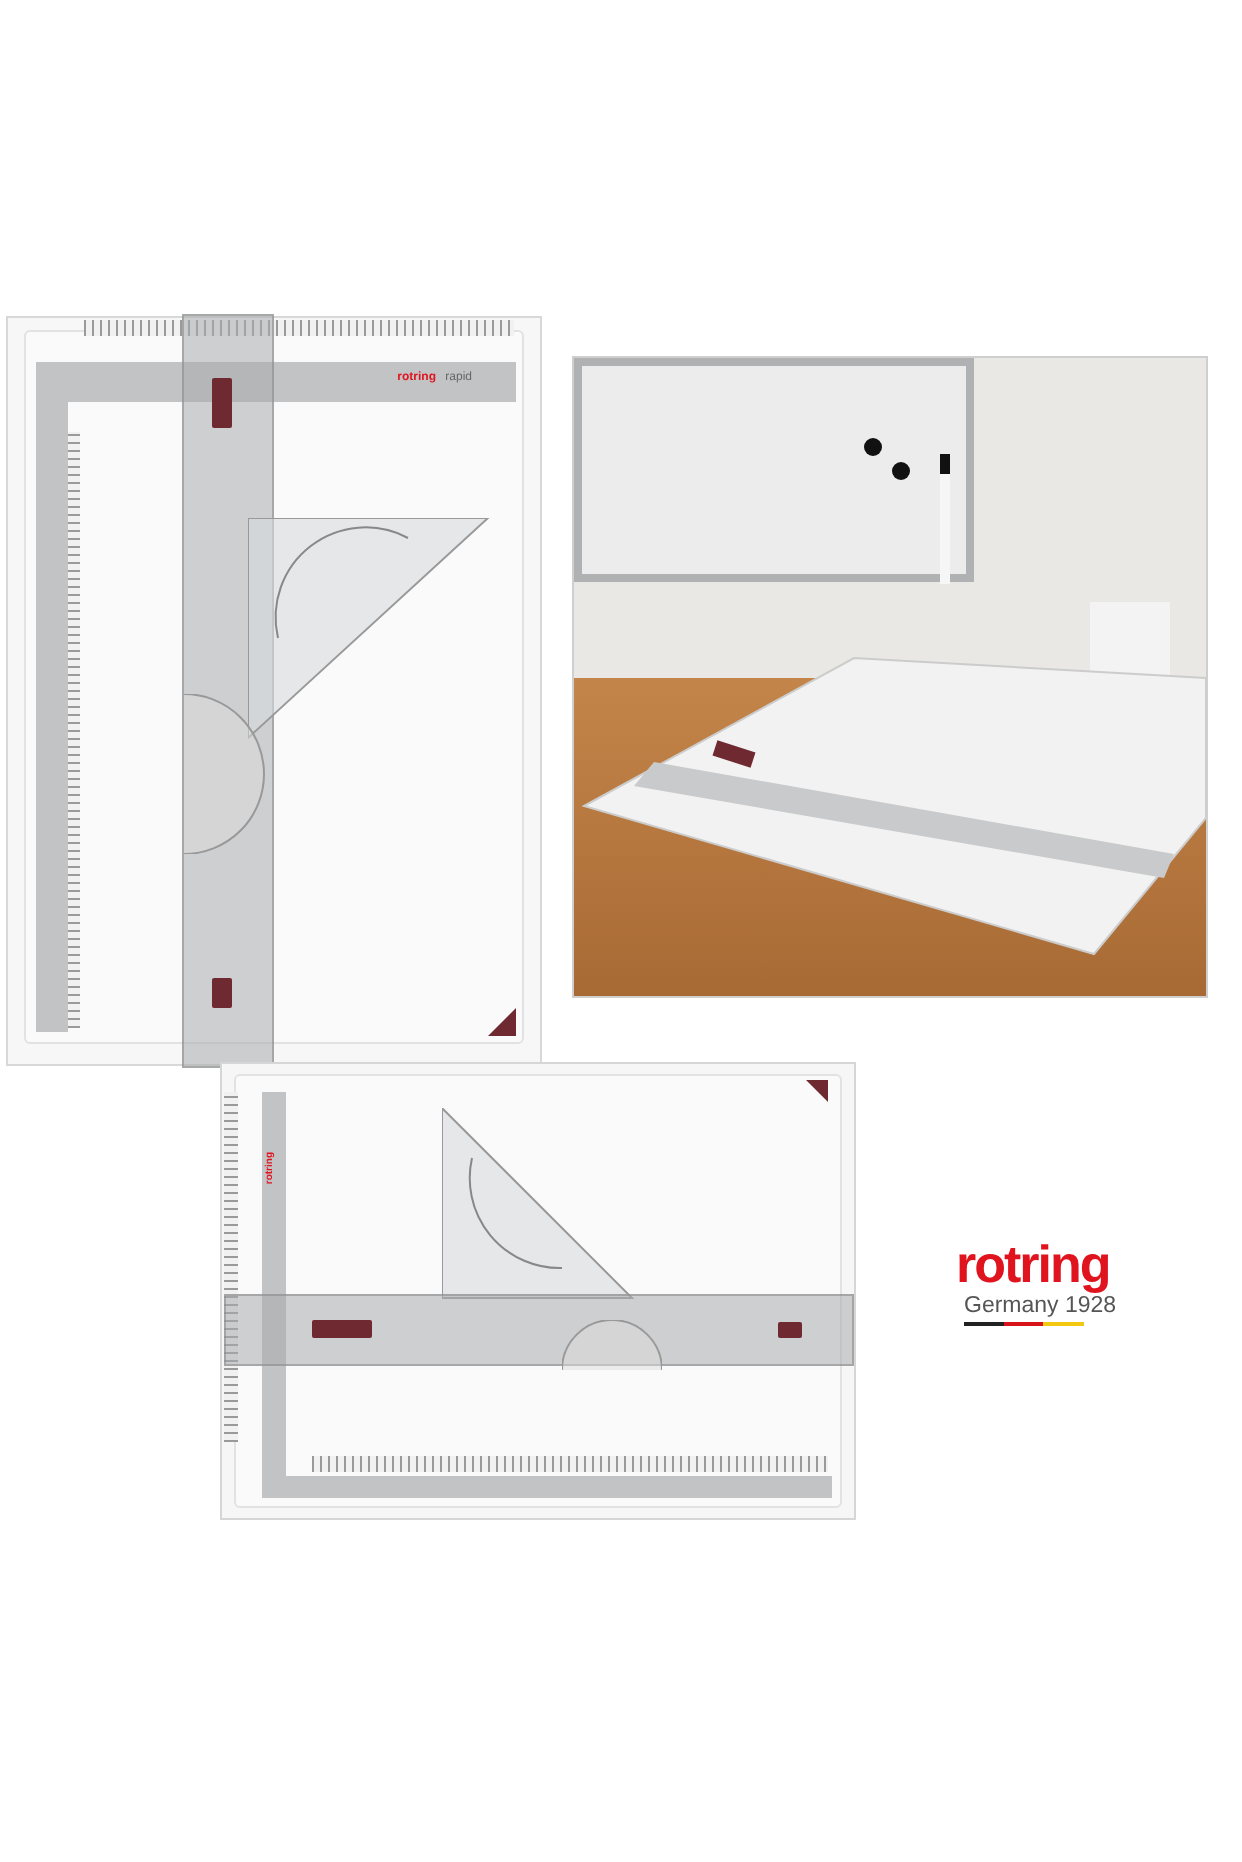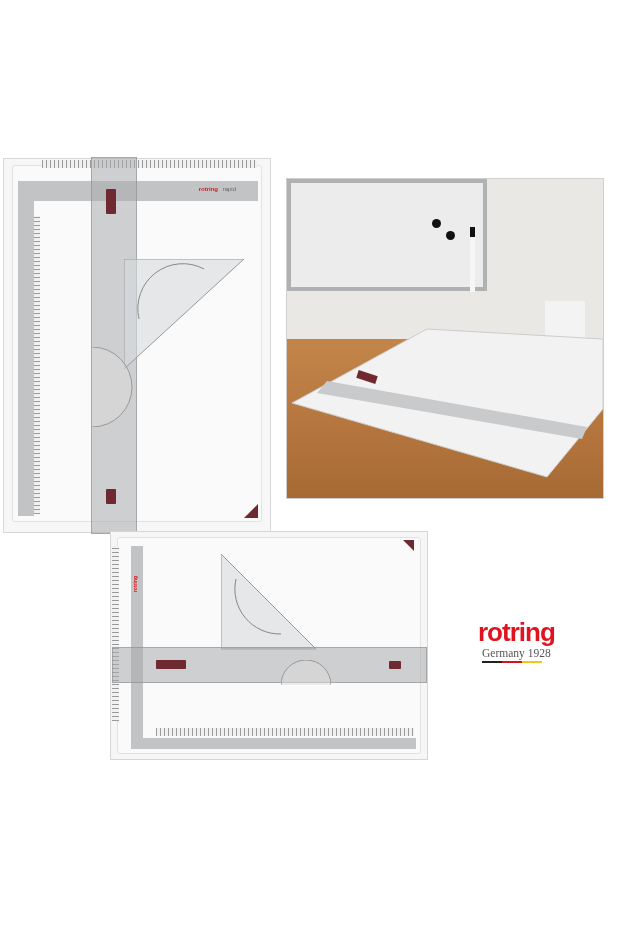--- a/index.html
+++ b/index.html
@@ -10,21 +10,21 @@
   #p2{left:286px;top:178px;width:316px;height:319px;border:1px solid #cfcfcf;overflow:hidden;background:#efefee;}
   #p3{left:110px;top:531px;width:316px;height:227px;border:1px solid #d6d6d6;background:#f5f6f5;}
   .board{background:#fafafa;border:1px solid #e2e2e2;border-radius:3px;}
   .rail{background:#c2c3c4;}
   .rule{background:repeating-linear-gradient(90deg,#9a9a9a 0 1px,transparent 1px 4px) ,#f1f1f1;}
   .ruleV{background:repeating-linear-gradient(0deg,#9a9a9a 0 1px,transparent 1px 4px),#f1f1f1;}
   .arm{background:rgba(170,172,175,0.55);border:1px solid rgba(140,140,140,0.6);}
   .clamp{background:#6e2a30;border-radius:1px;}
   #logo{left:472px;top:615px;width:110px;height:60px;}
   #logo .brand{position:absolute;left:6px;top:2px;font-weight:bold;font-size:26px;color:#e0141e;letter-spacing:-1px;}
-  #logo .tag{position:absolute;left:10px;top:32px;font-size:11.5px;color:#555;font-family:Liberation Serif, serif;}
+  #logo .tag{position:absolute;left:10px;top:32px;font-size:11.5px;color:#555;}
   #logo .flag{position:absolute;left:10px;top:46px;width:60px;height:2px;background:linear-gradient(90deg,#222 0 33%,#d8141a 33% 66%,#f2c811 66%);}
 </style>
 </head>
 <body>
 
 <div id="p1" class="abs">
   <div class="abs board" style="left:8px;top:6px;width:248px;height:355px;"></div>
   <div class="abs rule" style="left:38px;top:1px;width:215px;height:8px;"></div>
   <div class="abs rail" style="left:14px;top:22px;width:240px;height:20px;">
     <span class="abs" style="right:40px;top:5px;font-size:6px;color:#e0141e;font-weight:bold;">rotring</span>

